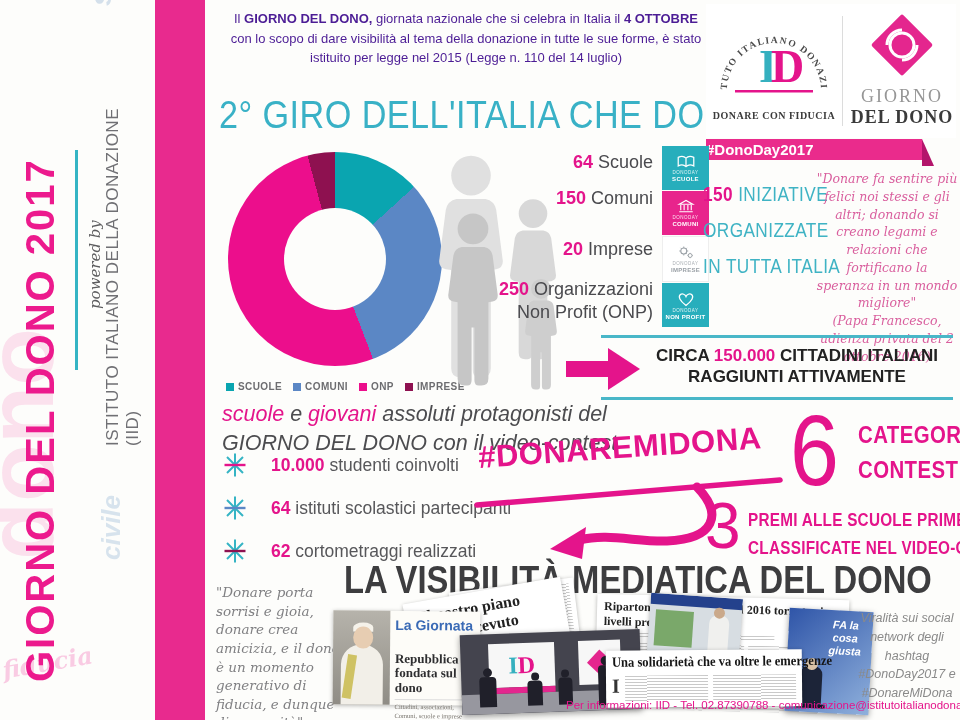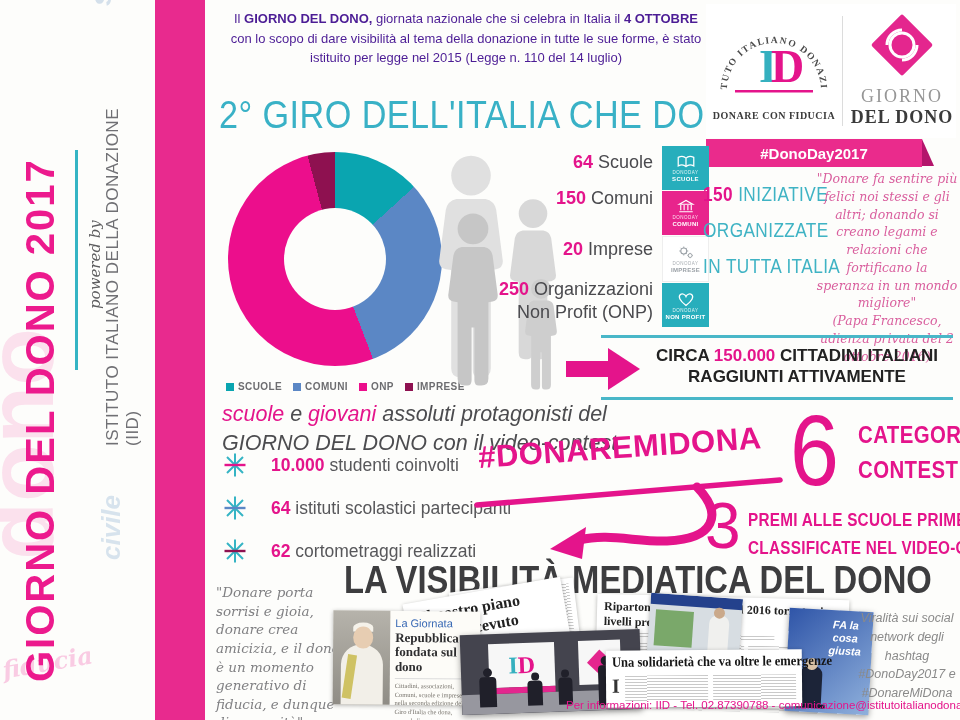--- a/index.html
+++ b/index.html
@@ -29,21 +29,21 @@
   .intro{left:222px;top:9px;width:488px;font-size:13px;line-height:1.5;color:#4c1d95;text-align:center;}
   .main-title{left:219px;top:94px;font-size:38px;color:#39b1c6;transform:scaleX(.9);transform-origin:left top;letter-spacing:.5px;}
 
   
   .logo-box{left:706px;top:4px;width:250px;height:134px;background:#fff;}
   .iid-tagline{left:4px;top:106px;width:128px;text-align:center;font-family:"Liberation Serif",serif;font-weight:bold;font-size:10px;color:#3b3b3b;letter-spacing:.5px;}
   .logo-divider{left:136px;top:12px;width:1px;height:110px;background:#dcdcdc;}
   .gdd{left:144px;top:6px;width:104px;text-align:center;}
   .gdd-l1{font-family:"Liberation Serif",serif;font-size:18px;color:#969696;letter-spacing:2px;margin-top:2px;}
   .gdd-l2{font-family:"Liberation Serif",serif;font-size:18px;color:#3a3a3a;letter-spacing:1px;font-weight:bold;}
-  .banner{left:706px;top:139px;width:216px;height:28px;background:#ea2b8c;display:flex;align-items:center;justify-content:center;}
+  .banner{left:706px;top:139px;width:216px;height:21px;background:#ea2b8c;display:flex;align-items:center;}
   .banner span{color:#fff;font-weight:bold;font-size:15px;}
   .banner::after{content:"";position:absolute;right:-12px;top:0;border-style:solid;border-width:27px 0 0 12px;border-color:transparent transparent transparent #b3156b;}
 
   
   .donut{left:228px;top:152px;width:214px;height:214px;border-radius:50%;}
   .donut-hole{position:absolute;left:56px;top:56px;width:102px;height:102px;border-radius:50%;background:#fdfdfb;}
   .legend{left:226px;top:381px;display:flex;gap:11px;align-items:center;}
   .legend-item{display:flex;align-items:center;gap:4px;}
   .legend-swatch{width:8px;height:8px;display:inline-block;}
   .legend-label{font-size:10px;font-weight:bold;color:#6d6d70;letter-spacing:.4px;}
@@ -92,21 +92,21 @@
   .clipA{left:452px;top:585px;width:125px;height:62px;transform:rotate(-7deg);z-index:3;padding:5px;box-sizing:border-box;}
   .clipC{left:408px;top:590px;width:160px;height:78px;transform:rotate(-10deg);z-index:4;padding:6px 8px;box-sizing:border-box;overflow:hidden;}
   .clipC div{font-family:"Liberation Serif",serif;font-weight:bold;font-size:16px;line-height:1.2;color:#222;white-space:nowrap;}
   .clipB{left:333px;top:611px;width:147px;height:94px;transform:rotate(.5deg);z-index:5;background:#fdfcf8;}
   .clipB .photo{position:absolute;left:0;top:0;width:57px;height:94px;background:linear-gradient(#b6b3ab,#8f8c85);overflow:hidden;}
   .pope-body{position:absolute;left:8px;top:34px;width:42px;height:62px;background:#f2efe8;border-radius:20px 20px 0 0;}
   .pope-head{position:absolute;left:20px;top:16px;width:20px;height:22px;background:#e7cdb2;border-radius:50%;}
   .pope-cap{position:absolute;left:20px;top:12px;width:20px;height:9px;background:#f5f2ea;border-radius:50% 50% 0 0;}
   .pope-sash{position:absolute;left:12px;top:44px;width:9px;height:44px;background:#cfc264;transform:rotate(8deg);}
   .clipB .ct{position:absolute;left:62px;top:6px;width:80px;}
-  .kicker{color:#3a6ab5;font-weight:normal;font-size:11px;margin-bottom:2px;}
+  .kicker{color:#3a6ab5;font-weight:bold;font-size:14px;margin-bottom:19px;}
   .headB{font-family:"Liberation Serif",serif;font-weight:bold;font-size:13px;line-height:1.1;color:#2e2e30;}
   .bodyB{margin-top:4px;font-size:6.5px;line-height:1.35;color:#77736c;border-top:1px solid #ddd;padding-top:3px;font-family:"Liberation Serif",serif;}
   .clipD{left:596px;top:597px;width:252px;height:110px;transform:rotate(1.5deg);z-index:3;padding:5px 7px;box-sizing:border-box;}
   .headD{font-family:"Liberation Serif",serif;font-weight:bold;font-size:12px;color:#222;}
   .subD{height:5px;width:72%;margin:3px 0 5px 0;}
   .colsD{display:flex;gap:4px;}
   .colsD div{flex:1;height:66px;}
   .tvB{left:649px;top:596px;width:92px;height:60px;transform:rotate(4deg);z-index:4;background:#d7dde2;box-shadow:0 1px 4px rgba(0,0,0,.3);overflow:hidden;}
   .tvB .band{position:absolute;left:0;top:0;width:100%;height:11px;background:#24418c;}
   .tvB .green{position:absolute;left:6px;top:16px;width:38px;height:36px;background:#7aa86a;}

